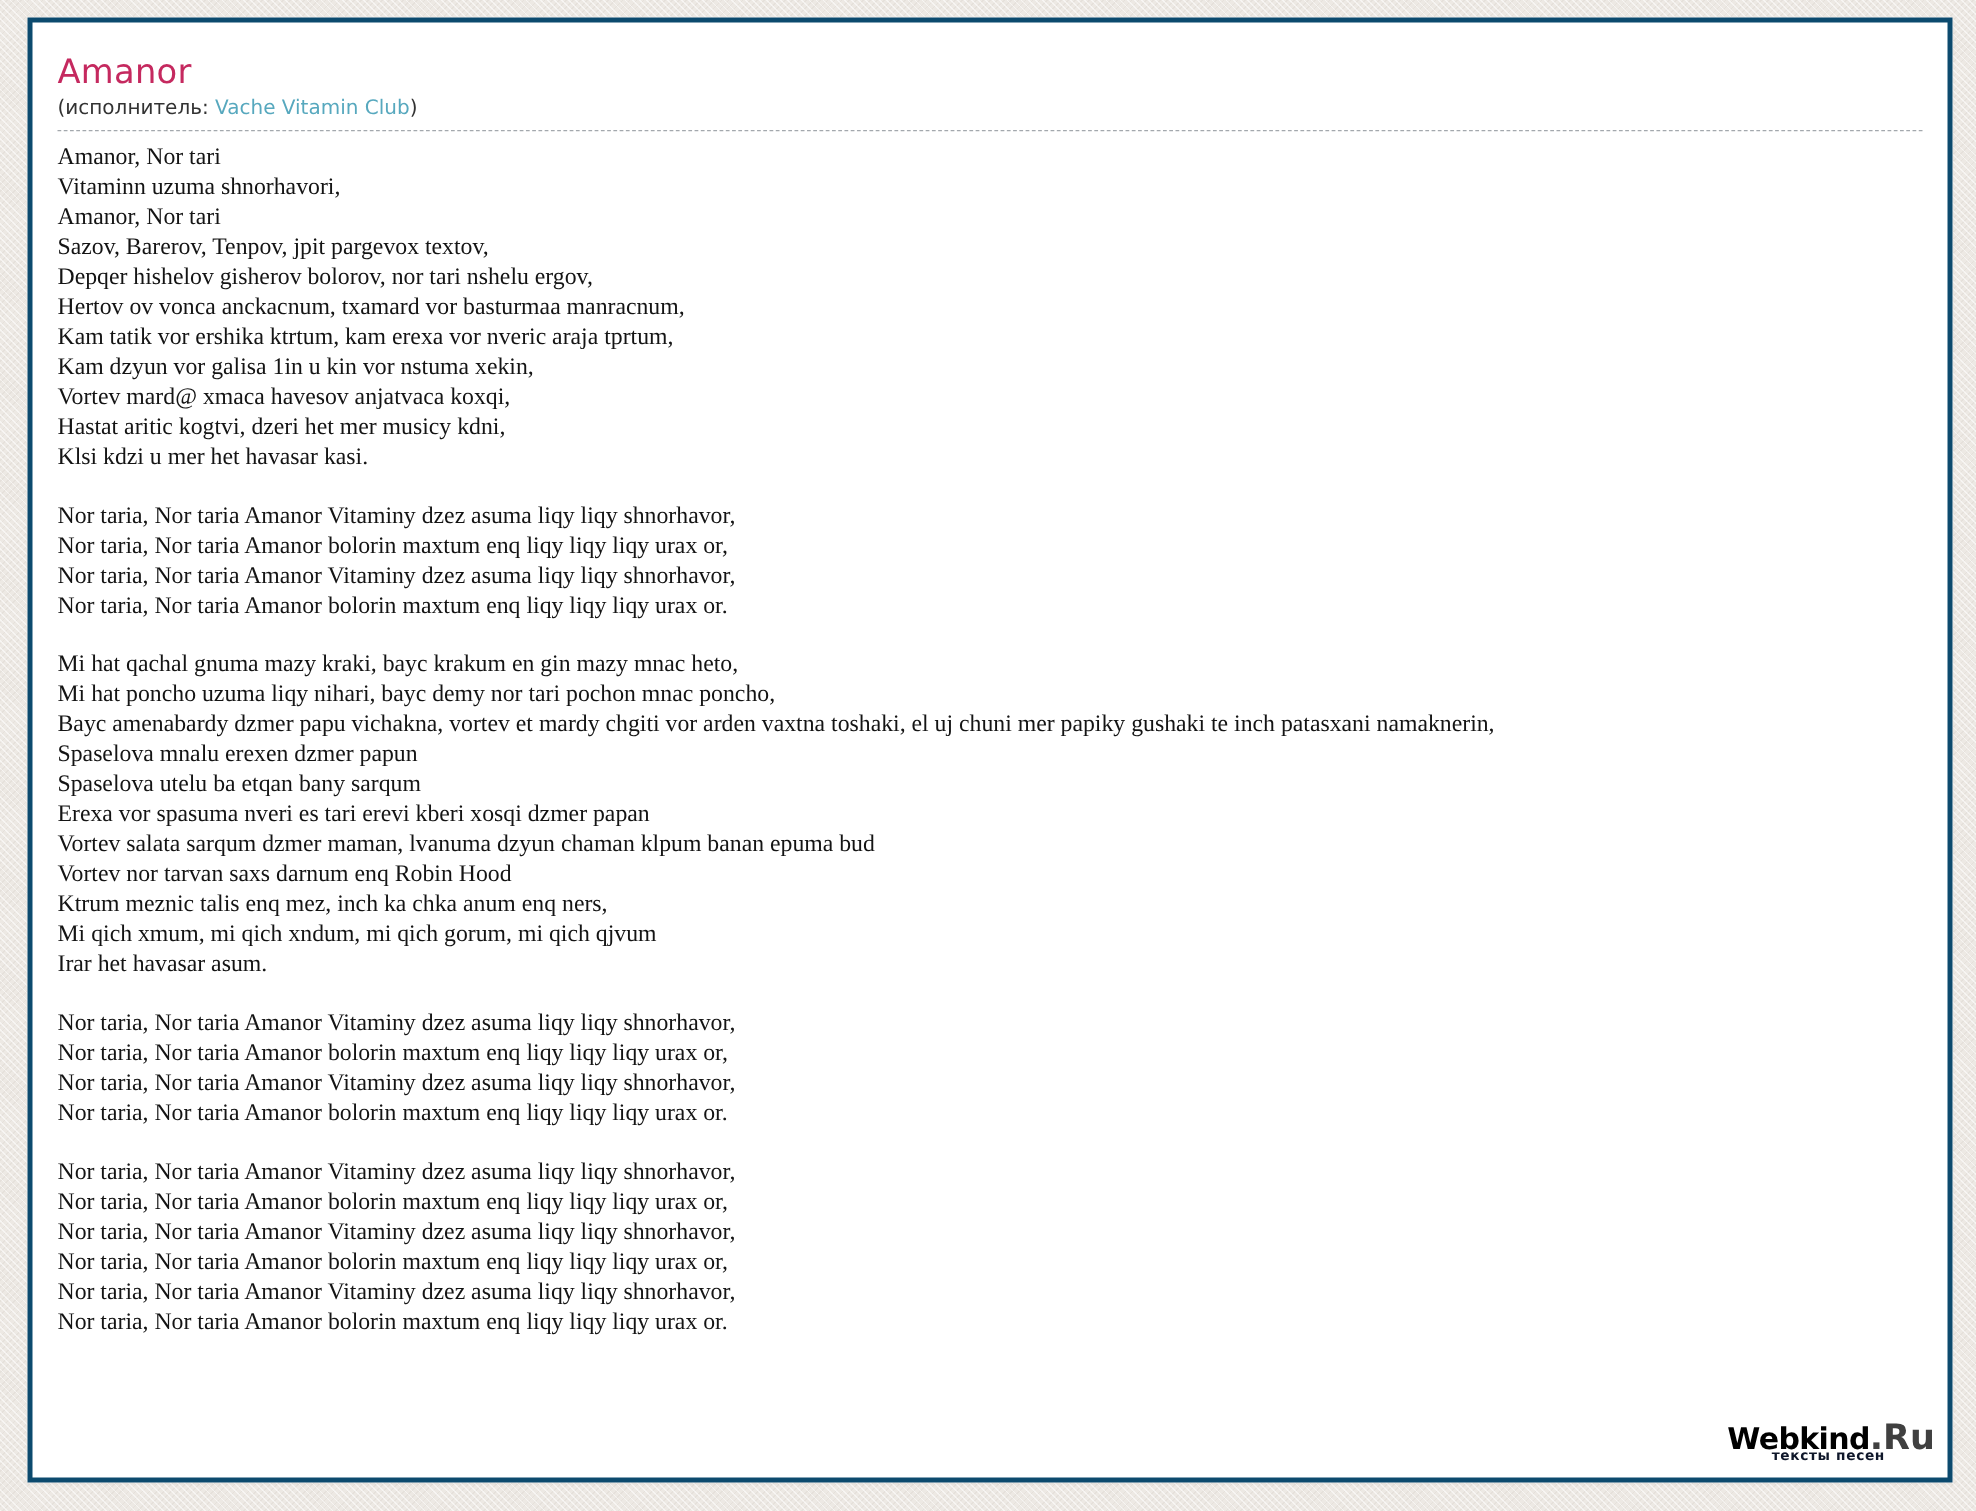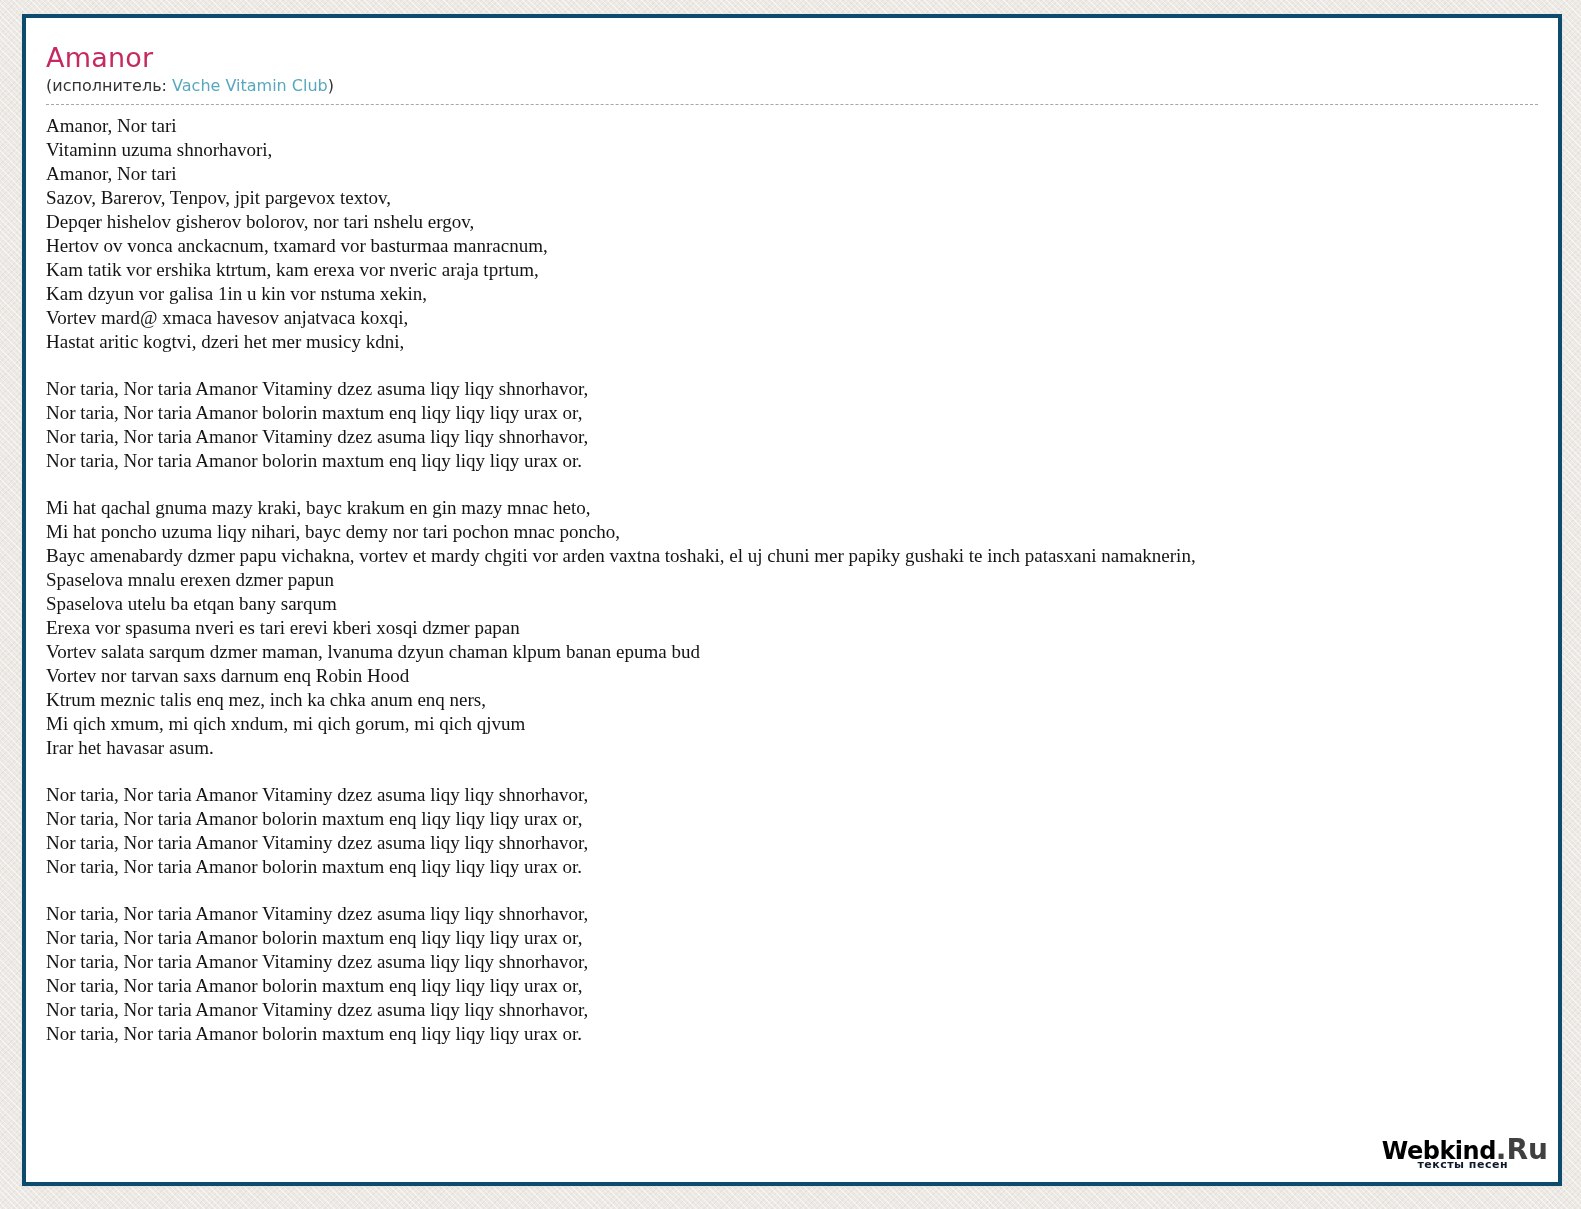--- a/index.html
+++ b/index.html
@@ -101,20 +101,21 @@
         <div class="line">Amanor, Nor tari</div>
         <div class="line">Vitaminn uzuma shnorhavori,</div>
         <div class="line">Amanor, Nor tari</div>
         <div class="line">Sazov, Barerov, Tenpov, jpit pargevox textov,</div>
         <div class="line">Depqer hishelov gisherov bolorov, nor tari nshelu ergov,</div>
         <div class="line">Hertov ov vonca anckacnum, txamard vor basturmaa manracnum,</div>
         <div class="line">Kam tatik vor ershika ktrtum, kam erexa vor nveric araja tprtum,</div>
         <div class="line">Kam dzyun vor galisa 1in u kin vor nstuma xekin,</div>
         <div class="line">Vortev mard@ xmaca havesov anjatvaca koxqi,</div>
         <div class="line">Hastat aritic kogtvi, dzeri het mer musicy kdni,</div>
+        <div class="line">Klsi kdzi u mer het havasar kasi.</div>
       </div>
       <div class="stanza">
         <div class="line">Nor taria, Nor taria Amanor Vitaminy dzez asuma liqy liqy shnorhavor,</div>
         <div class="line">Nor taria, Nor taria Amanor bolorin maxtum enq liqy liqy liqy urax or,</div>
         <div class="line">Nor taria, Nor taria Amanor Vitaminy dzez asuma liqy liqy shnorhavor,</div>
         <div class="line">Nor taria, Nor taria Amanor bolorin maxtum enq liqy liqy liqy urax or.</div>
       </div>
       <div class="stanza">
         <div class="line">Mi hat qachal gnuma mazy kraki, bayc krakum en gin mazy mnac heto,</div>
         <div class="line">Mi hat poncho uzuma liqy nihari, bayc demy nor tari pochon mnac poncho,</div>

